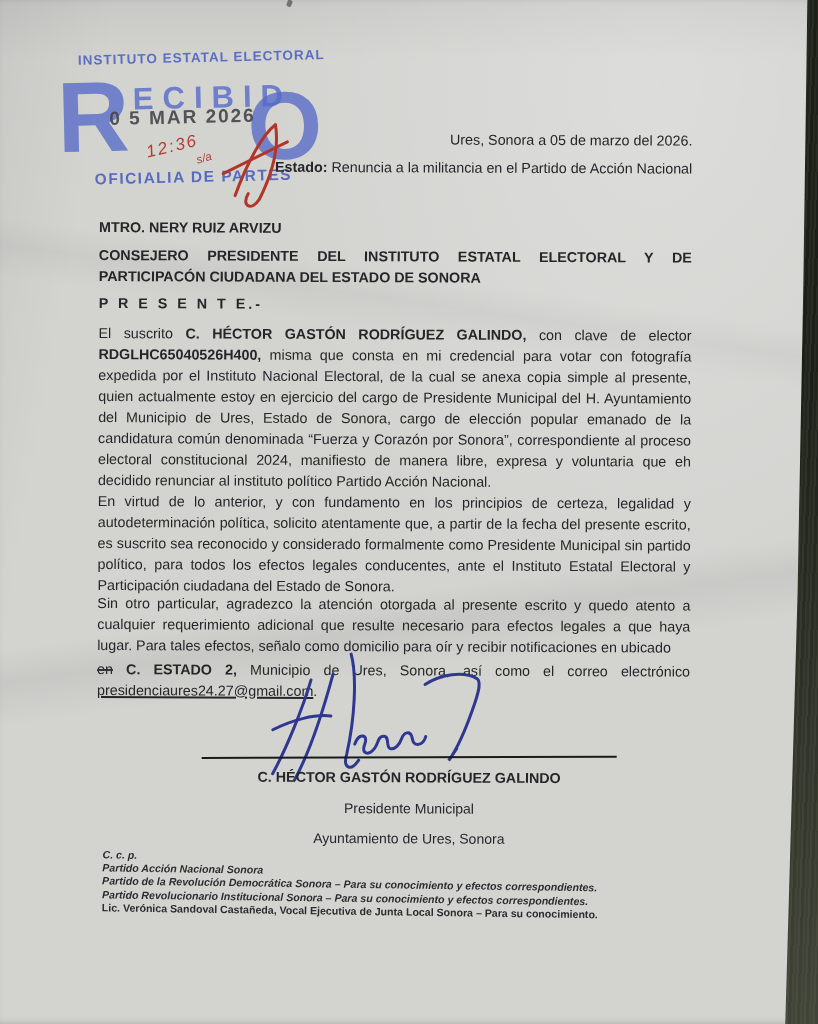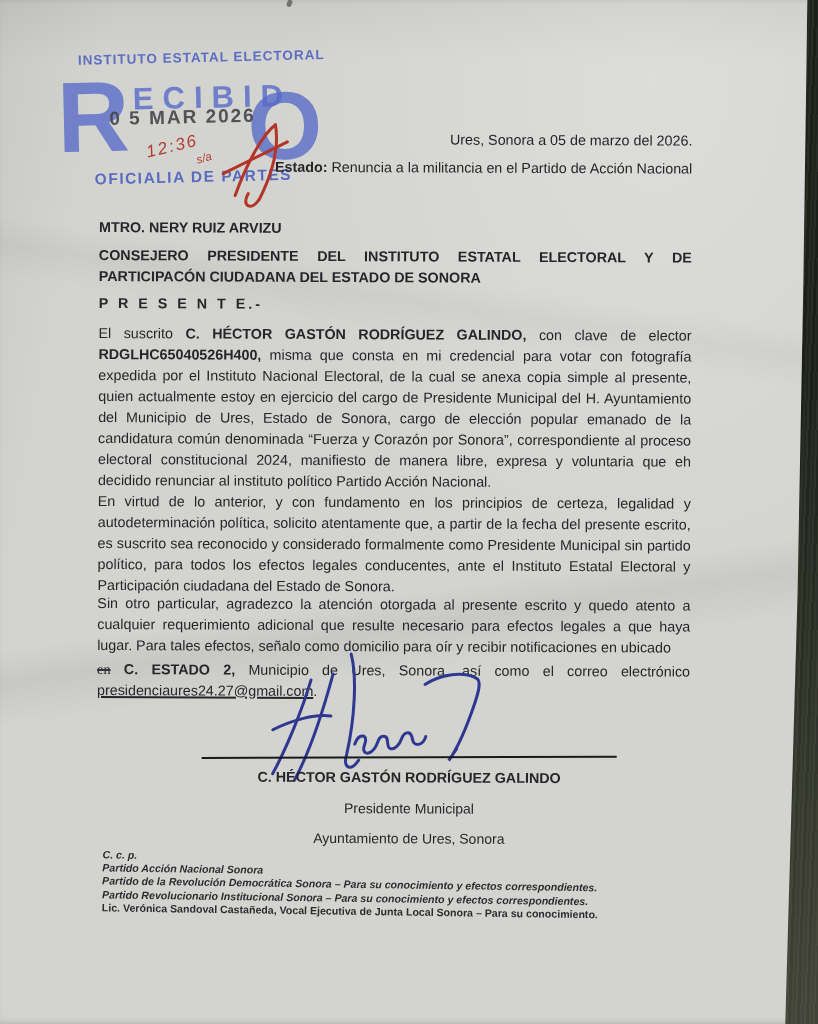--- a/index.html
+++ b/index.html
@@ -47,21 +47,21 @@
   .b{font-weight:bold;}
   .dateline{top:129px;}
   .asunto{top:157px;}
   .mtro{top:218px;font-weight:bold;}
   .consejero{top:246px;font-weight:bold;}
   .presente{top:294px;font-weight:bold;letter-spacing:3px;}
   .p1{top:324px;}
   .p2{top:492px;}
   .p3{top:594px;}
   .p4{top:660px;}
-  .strike{text-decoration:line-through;text-decoration-thickness:2px;text-decoration-color:#33343a;font-family:Liberation Serif, serif;}
+  .strike{text-decoration:line-through;text-decoration-thickness:2px;text-decoration-color:#33343a;}
   a.email{color:inherit;text-decoration:underline;text-decoration-thickness:1.5px;}
 
   
   .sig-ink{position:absolute;left:268px;top:668px;overflow:visible;}
   .sig-line{position:absolute;left:205px;top:756px;width:415px;height:2px;background:#191a1c;transform:rotate(-0.4deg);}
   .sig-name{position:absolute;left:205px;top:769px;width:415px;text-align:center;font-weight:bold;font-size:14.3px;}
   .sig-role{position:absolute;left:205px;top:800px;width:415px;text-align:center;font-size:14px;}
   .sig-org{position:absolute;left:205px;top:830px;width:415px;text-align:center;font-size:14px;}
 
   

